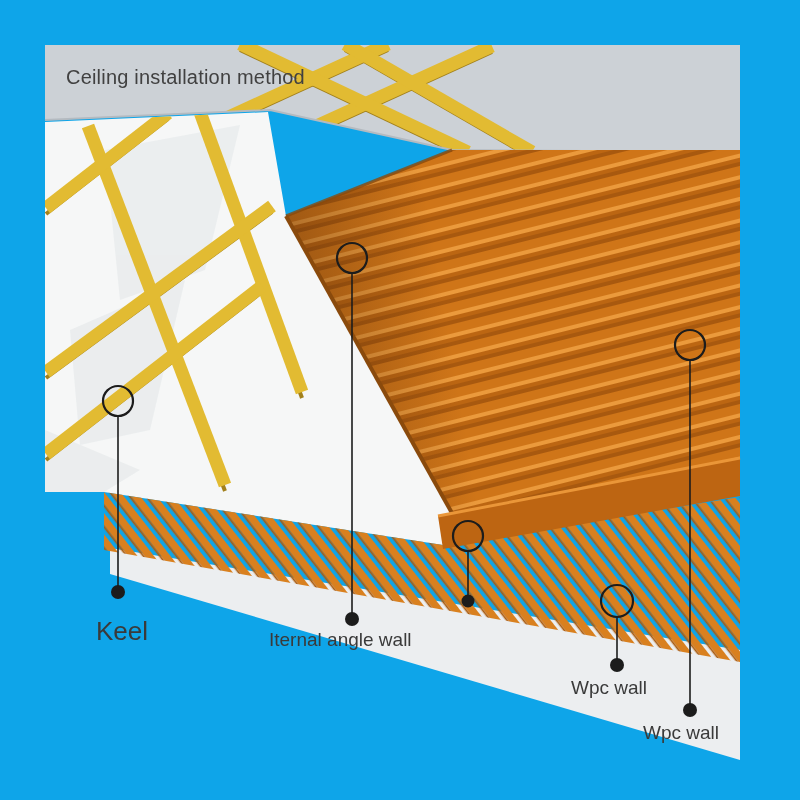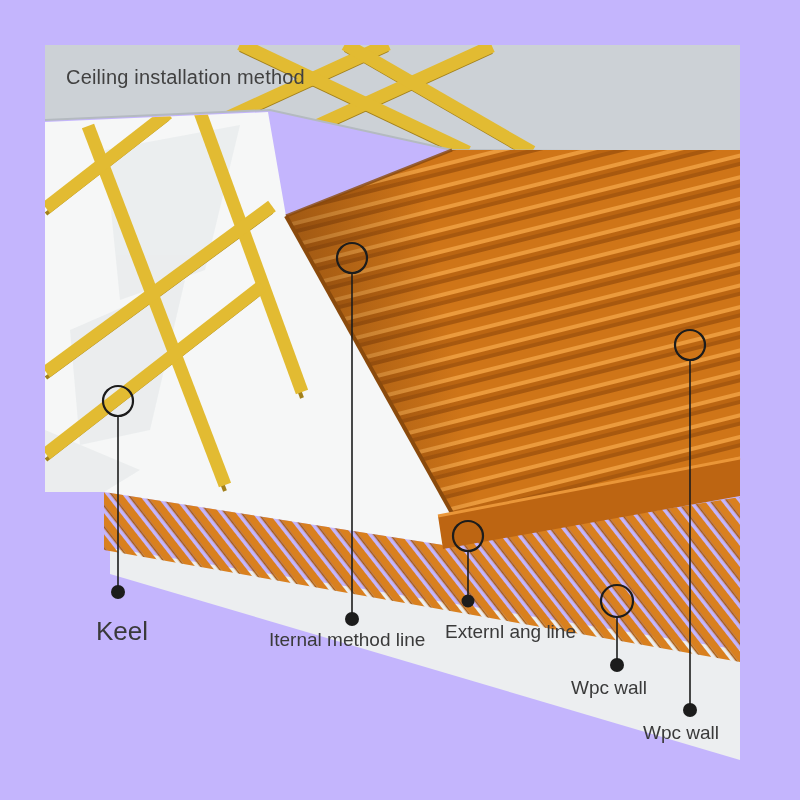--- a/index.html
+++ b/index.html
@@ -1,18 +1,18 @@
 <!DOCTYPE html>
 <html><head>
 <meta charset="utf-8">
 <style>
   * { margin:0; padding:0; box-sizing:border-box; }
   body { background:#ffffff; }
   .stage {
-    position:relative; width:800px; height:800px; background:#c4b5fd;
+    position:relative; width:800px; height:800px; background:#0ea5e9;
     overflow:hidden; font-family:"Liberation Sans", sans-serif;
   }
   .stage svg { position:absolute; left:0; top:0; }
   .txt { position:absolute; color:#3a3a3a; white-space:nowrap; }
   .title { left:66px; top:66px; font-size:20px; color:#414141; letter-spacing:.2px; }
   .lbl-keel      { left:96px;  top:616px; font-size:26px; }
   .lbl-internal  { left:269px; top:629px; font-size:19px; }
   .lbl-external  { left:445px; top:621px; font-size:19px; }
   .lbl-wpc1      { left:571px; top:677px; font-size:19px; }
   .lbl-wpc2      { left:643px; top:722px; font-size:19px; }
@@ -116,17 +116,16 @@
       <circle cx="118" cy="592" r="7"></circle>
       <circle cx="352" cy="619" r="7"></circle>
       <circle cx="468" cy="601" r="6.5"></circle>
       <circle cx="617" cy="665" r="7"></circle>
       <circle cx="690" cy="710" r="7"></circle>
     </g>
   </svg>
 
   <span class="txt title">Ceiling installation method</span>
   <span class="txt lbl-keel">Keel</span>
-  <span class="txt lbl-internal">Iternal method line</span>
-  <span class="txt lbl-external">Externl ang line</span>
+  <span class="txt lbl-internal">Iternal angle wall</span>
   <span class="txt lbl-wpc1">Wpc wall</span>
   <span class="txt lbl-wpc2">Wpc wall</span>
 </div>
 
 </body></html>

